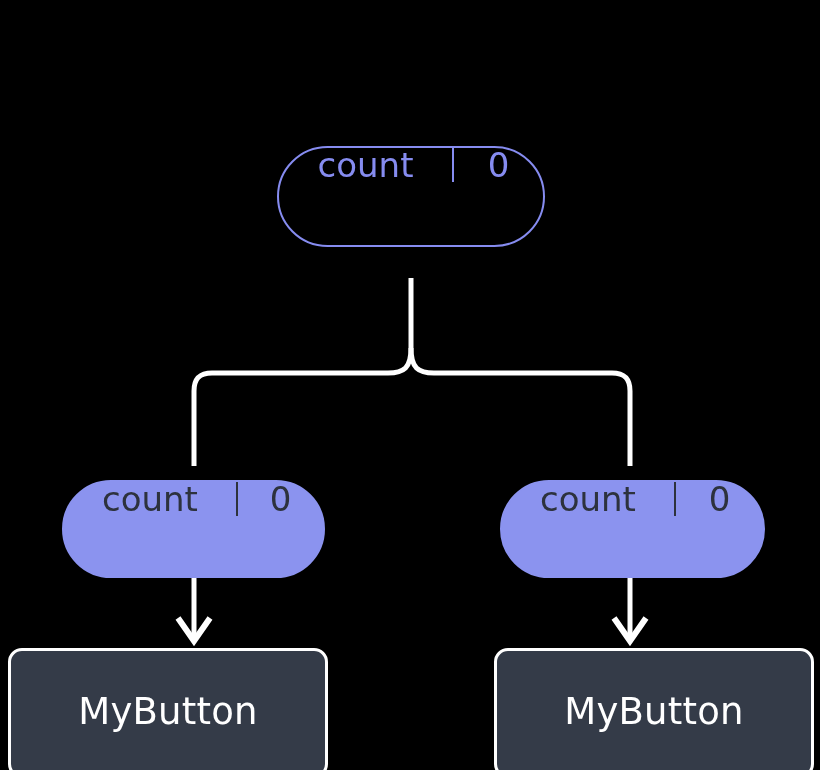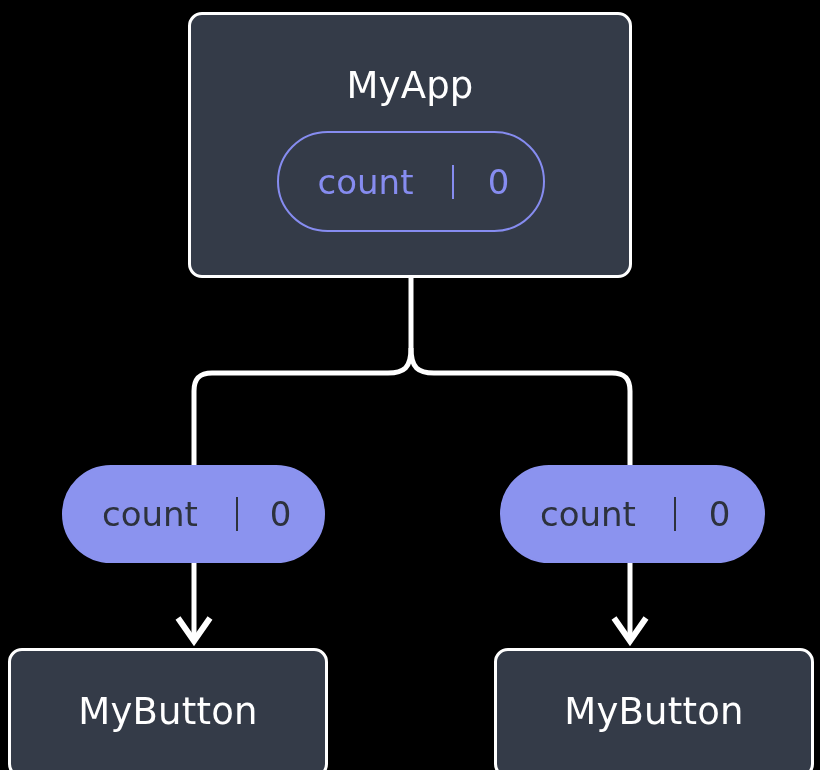--- a/index.html
+++ b/index.html
@@ -84,23 +84,24 @@
   #node-mybutton-right .component-title {
     margin-top: 42px;
   }
 
   
   .state-pill {
     position: absolute;
     box-sizing: border-box;
     display: flex;
     flex-direction: row;
-    align-items: center;
+    align-items: flex-start;
     border-radius: 999px;
     overflow: hidden;
+    margin-top: 15px;
   }
   .pill-key, .pill-value {
     display: flex;
     align-items: center;
     justify-content: center;
     font-size: 34px;
     line-height: 1;
     white-space: nowrap;
   }
 
@@ -196,23 +197,20 @@
              C 625 373, 630 379, 630 391
              L 630 466"></path>
 
     <path class="edge-stroke" d="M 194 562 L 194 640"></path>
     <path class="arrow-head" d="M 178 618 L 194 641 L 210 618"></path>
 
     <path class="edge-stroke" d="M 630 562 L 630 640"></path>
     <path class="arrow-head" d="M 614 618 L 630 641 L 646 618"></path>
   </svg>
 
-  <div class="component-box" id="node-myapp">
-    <div class="component-title">MyApp</div>
-  </div>
 
   <div class="state-pill outlined" id="pill-myapp-count">
     <div class="pill-key">count</div>
     <div class="pill-value">0</div>
   </div>
 
   <div class="state-pill filled" id="pill-left-count">
     <div class="pill-key">count</div>
     <div class="pill-value">0</div>
   </div>

